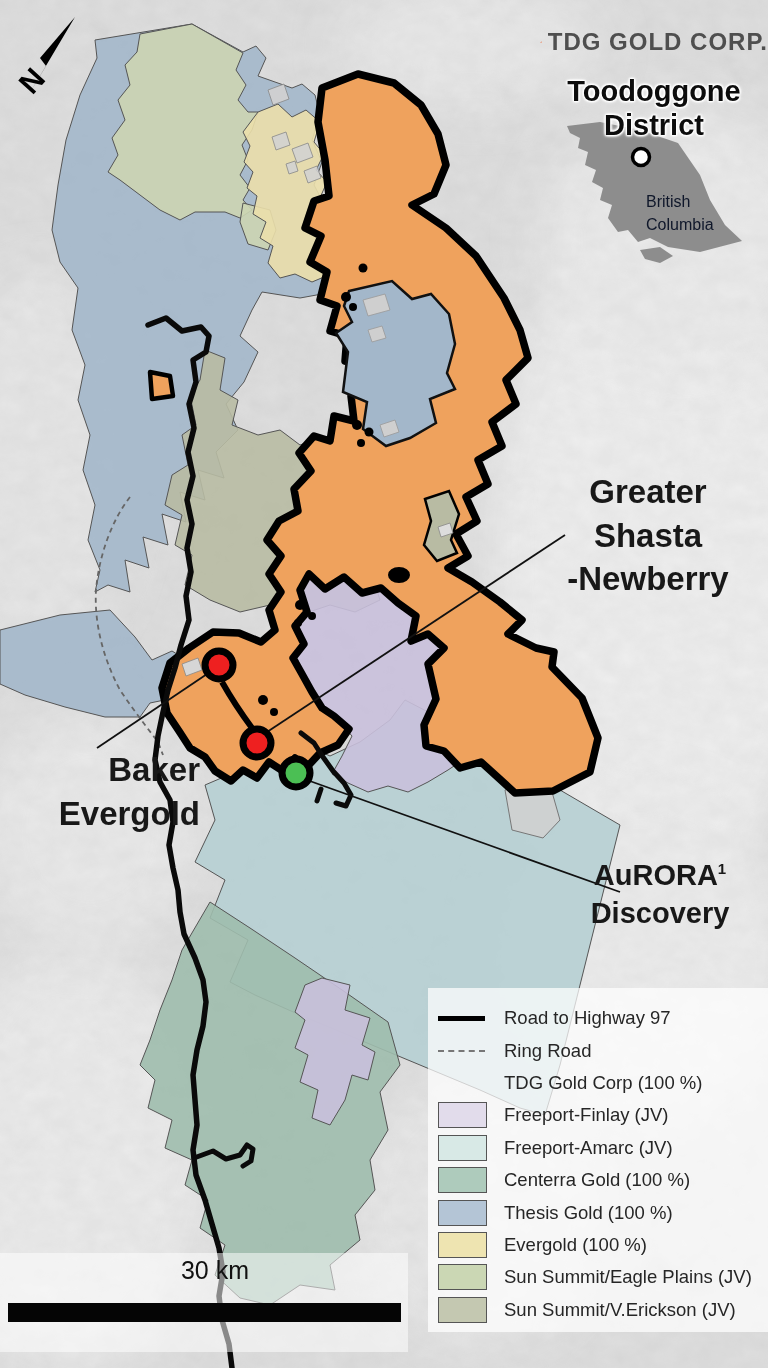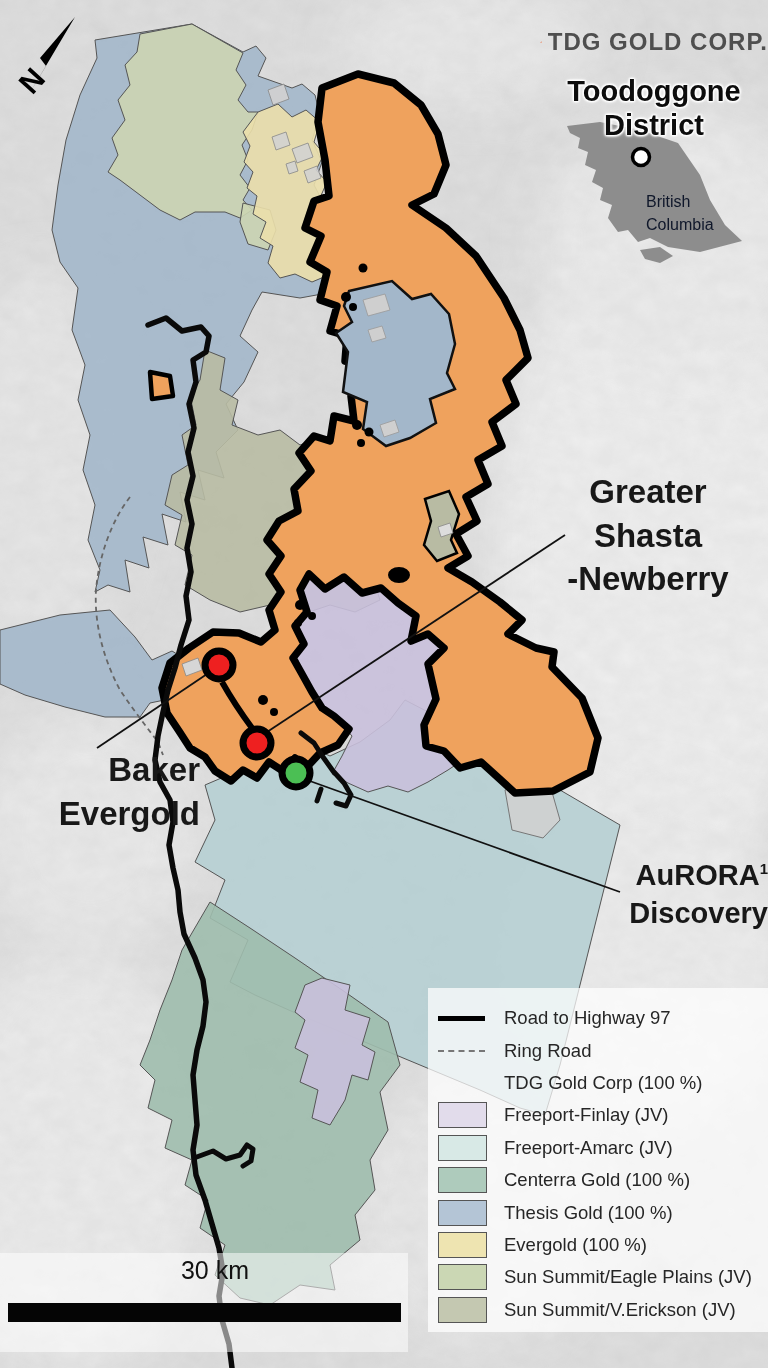--- a/index.html
+++ b/index.html
@@ -17,21 +17,21 @@
     font-size:29px;font-weight:bold;color:#0c0c0c;line-height:1.18;
     text-shadow:0 0 3px #fff,0 0 5px #fff,1px 1px 2px #fff,-1px -1px 2px #fff,1px -1px 2px #fff,-1px 1px 2px #fff;}
   .bc-label{left:646px;top:190px;font-size:16px;color:#0f172a;line-height:1.45;}
   
   .compass-n{left:12px;top:64px;width:40px;text-align:center;font-size:30px;font-weight:bold;color:#000;
     transform:rotate(-48deg);}
   
   .maplabel{font-weight:bold;color:#181818;text-align:center;line-height:1.32;}
   .lbl-shasta{left:528px;top:470px;width:240px;font-size:33px;}
   .lbl-baker{left:18px;top:748px;width:182px;font-size:33px;text-align:right;}
-  .lbl-aurora{left:552px;top:856px;width:216px;font-size:29px;text-align:right;}
+  .lbl-aurora{left:552px;top:856px;width:216px;font-size:29px;}
   .lbl-aurora sup{font-size:15px;}
   
   .scaleband{left:0;top:1253px;width:408px;height:99px;background:rgba(255,255,255,0.52);}
   .scalelabel{left:160px;top:1256px;width:110px;text-align:center;font-size:25px;color:#111;}
   .scalebar{left:8px;top:1303px;width:393px;height:19px;background:#050505;}
   
   .legend{left:428px;top:988px;width:340px;height:344px;background:rgba(255,255,255,0.72);
     padding:14px 7px 0 10px;box-sizing:border-box;}
   .legend-row{display:flex;align-items:center;height:32.4px;}
   .sw{width:66px;display:flex;align-items:center;justify-content:flex-start;flex:0 0 66px;}

